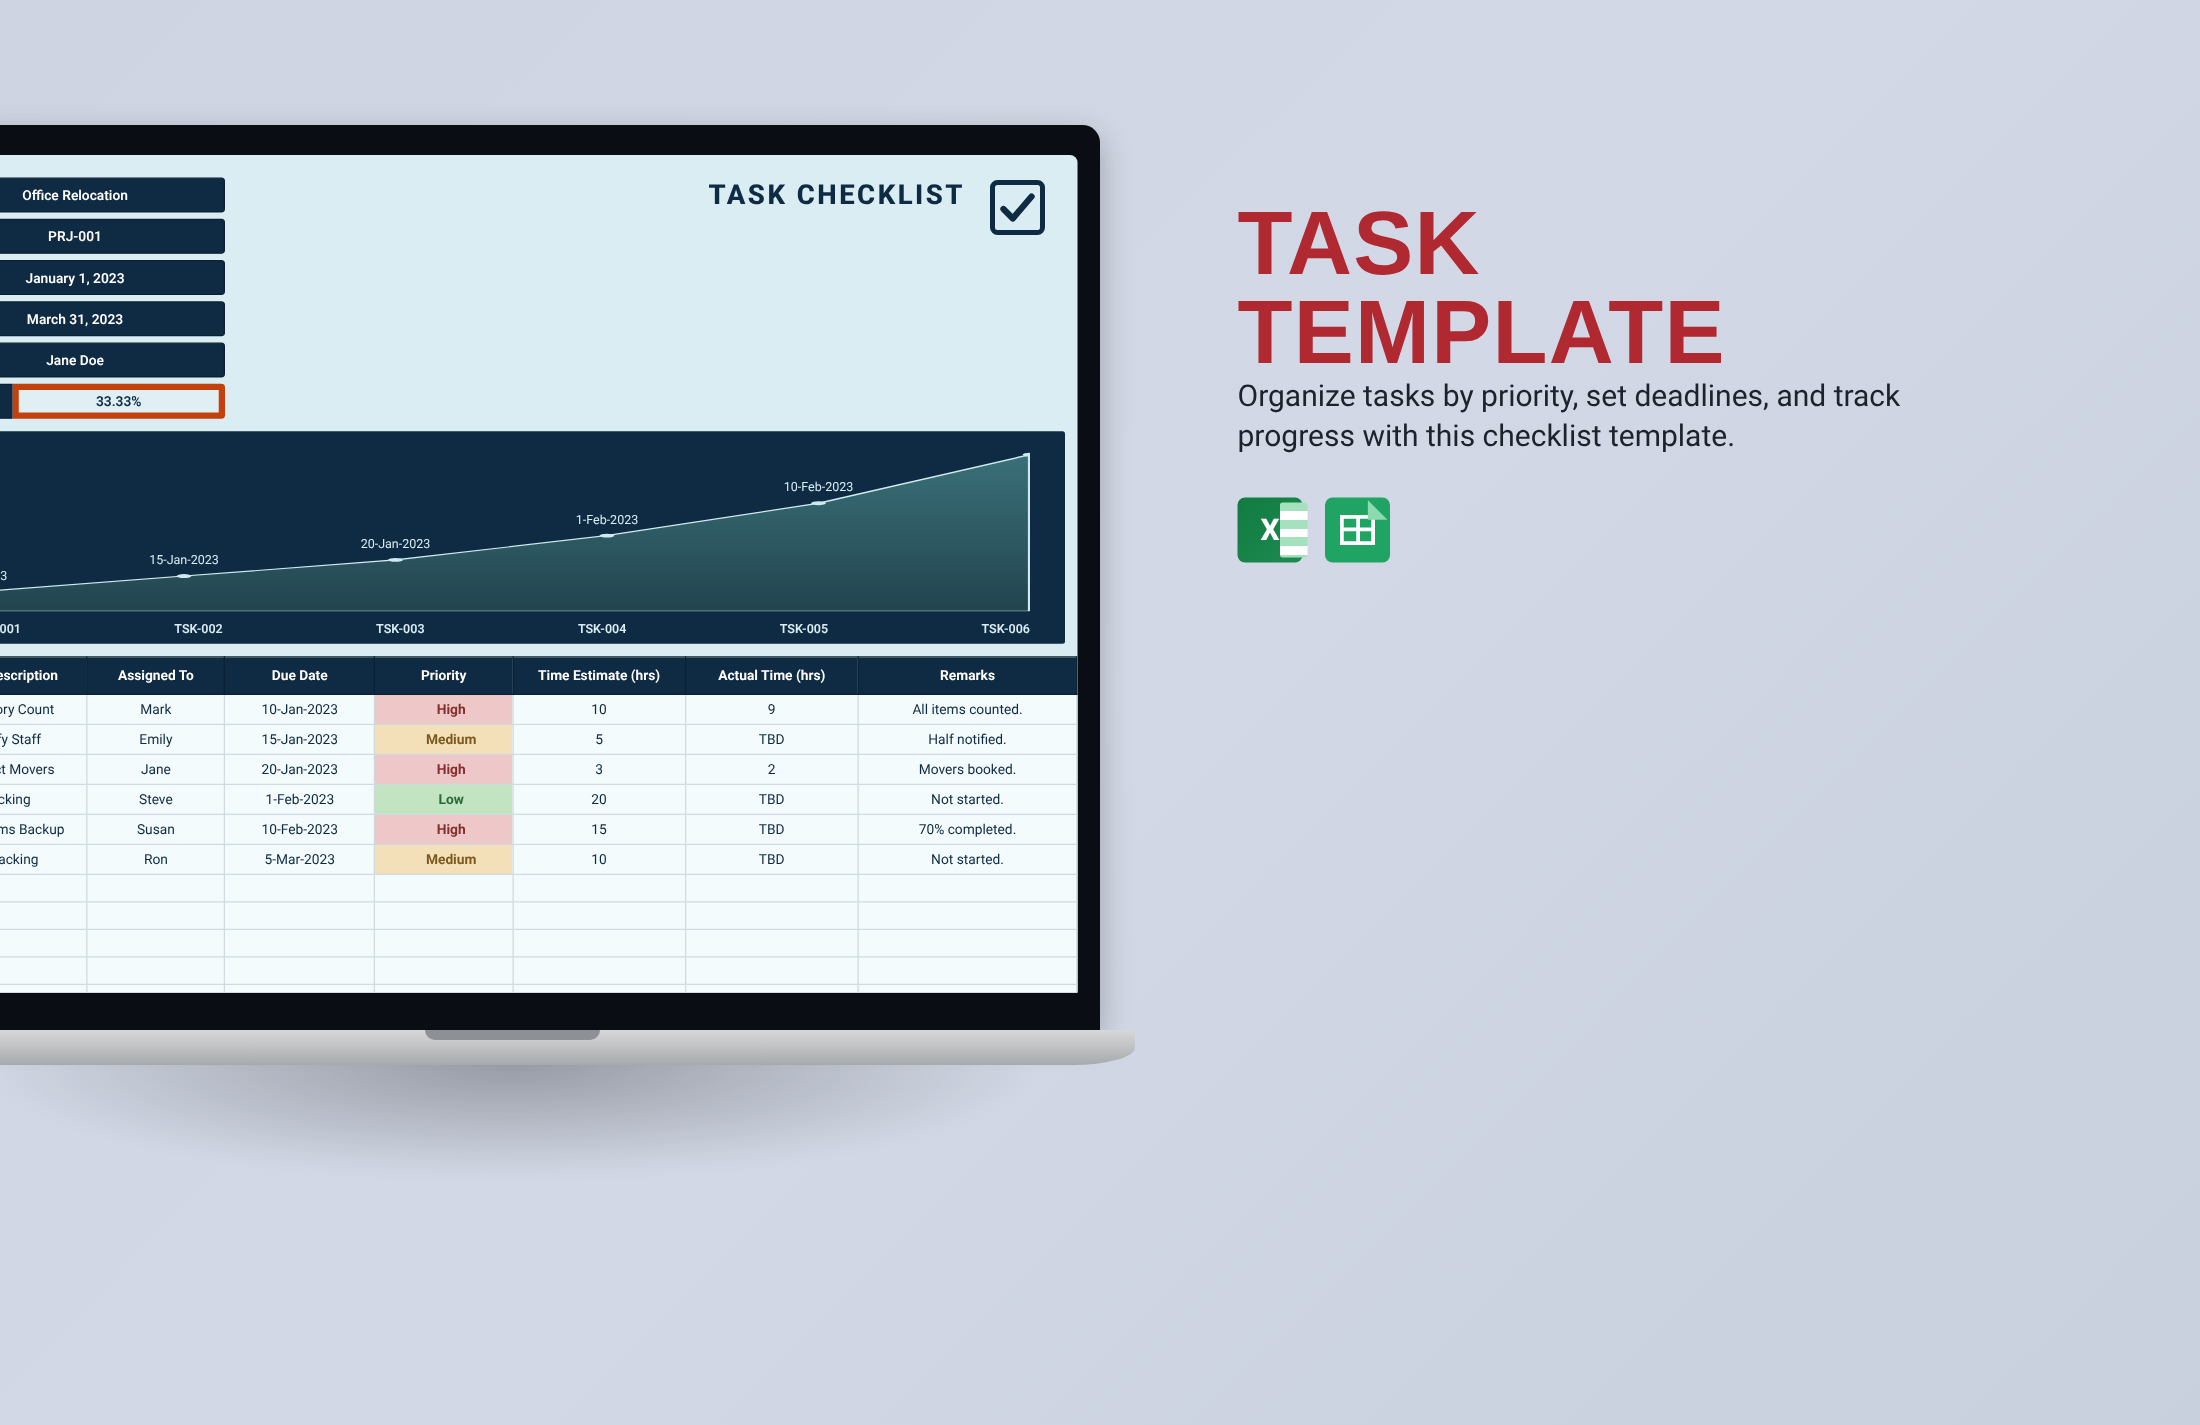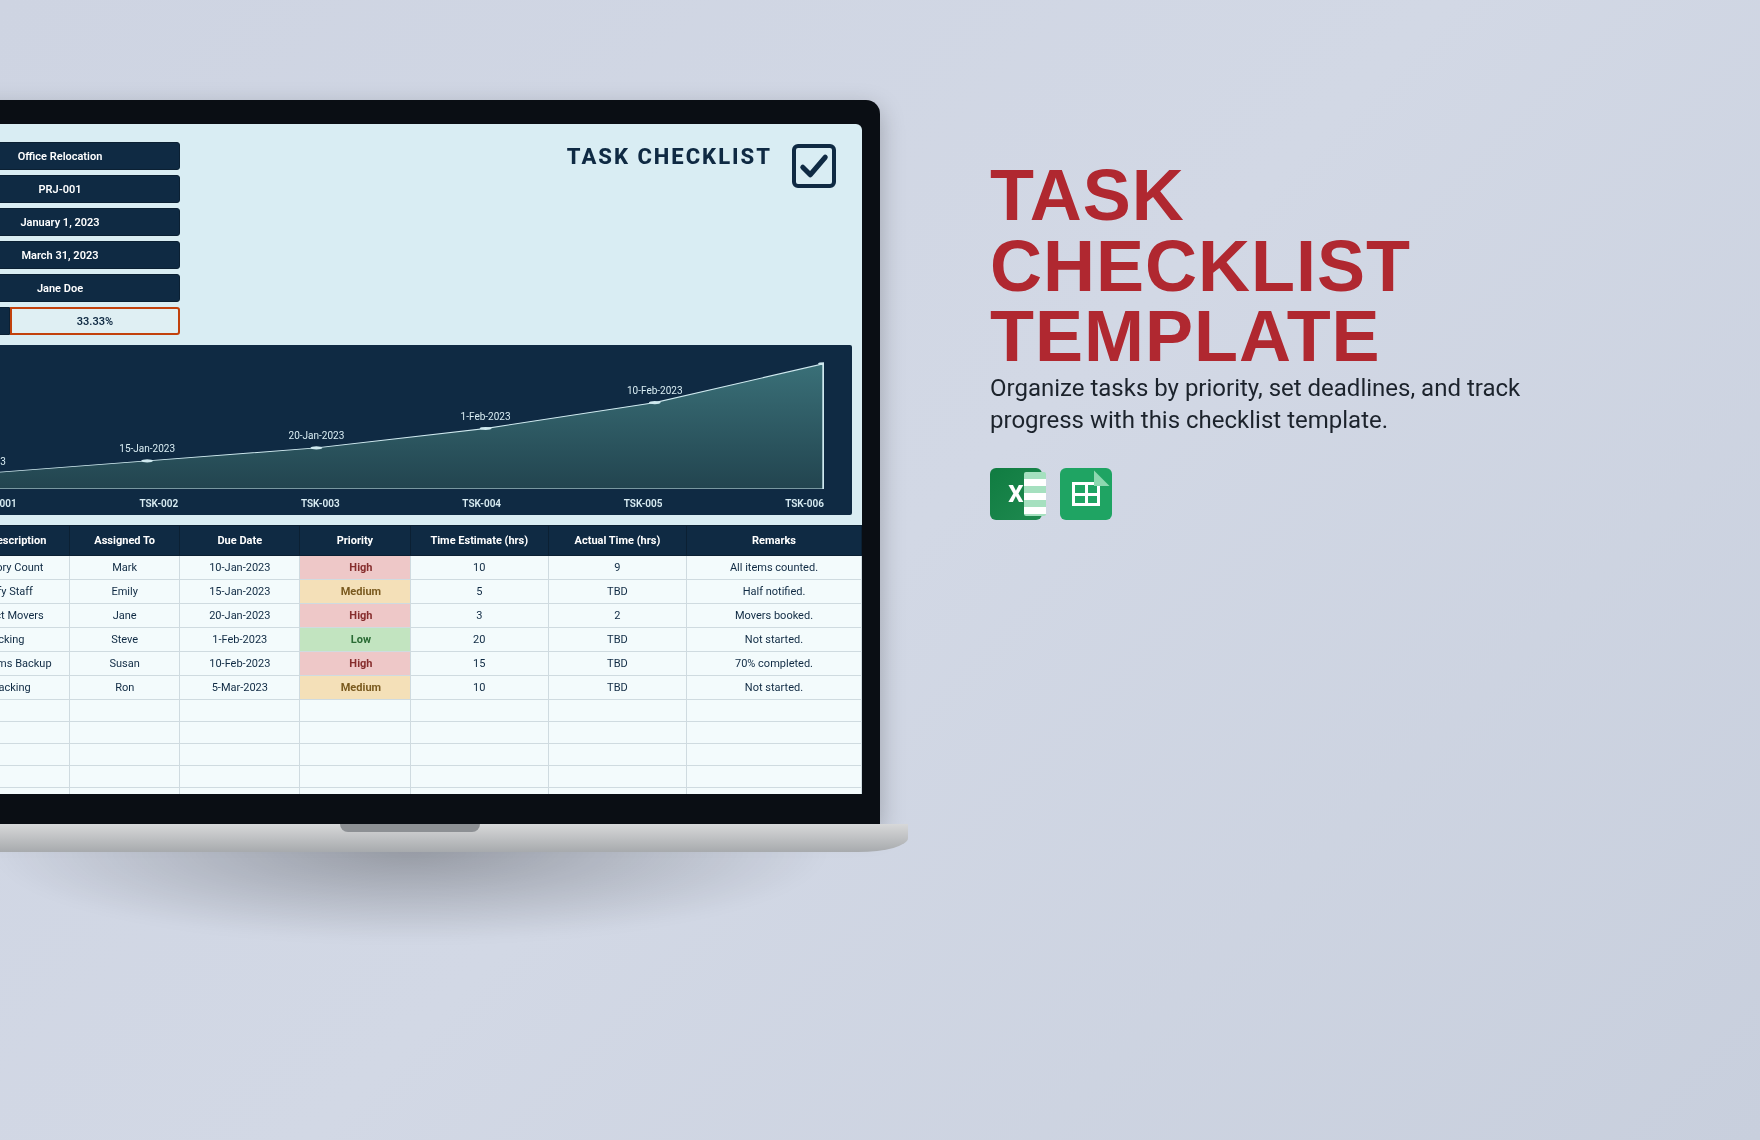--- a/index.html
+++ b/index.html
@@ -93,21 +93,21 @@
     flex: 0 0 70px;
     background: #0f2a43;
     border: 1px solid #0b2033;
     border-radius: 3px 0 0 3px;
     position: relative;
     overflow: hidden;
   }
   .progress-pct {
     flex: 1;
     background: #dfeff3;
-    border: 2px solid #c2410c;
+    border: 5px solid #c2410c;
     border-radius: 0 3px 3px 0;
     display: flex;
     align-items: center;
     justify-content: center;
     font-size: 11px;
     color: #0f2a43;
     font-weight: 600;
   }
 
   .title-block {
@@ -477,21 +477,20 @@
 
     </div>
   </div>
   <div class="base"></div>
   <div class="shadow"></div>
 </div>
 
 <div class="right-panel">
   <div class="headline">
     <div>TASK</div>
-    <div>CHECKLIST</div>
     <div>TEMPLATE</div>
   </div>
   <div class="subtitle">Organize tasks by priority, set deadlines, and track progress with this checklist template.</div>
   <div class="format-icons">
     <div class="fmt-icon fmt-excel" title="Excel">
       <span class="x">X</span>
     </div>
     <div class="fmt-icon fmt-sheets" title="Google Sheets">
       <div class="grid"></div>
     </div>

